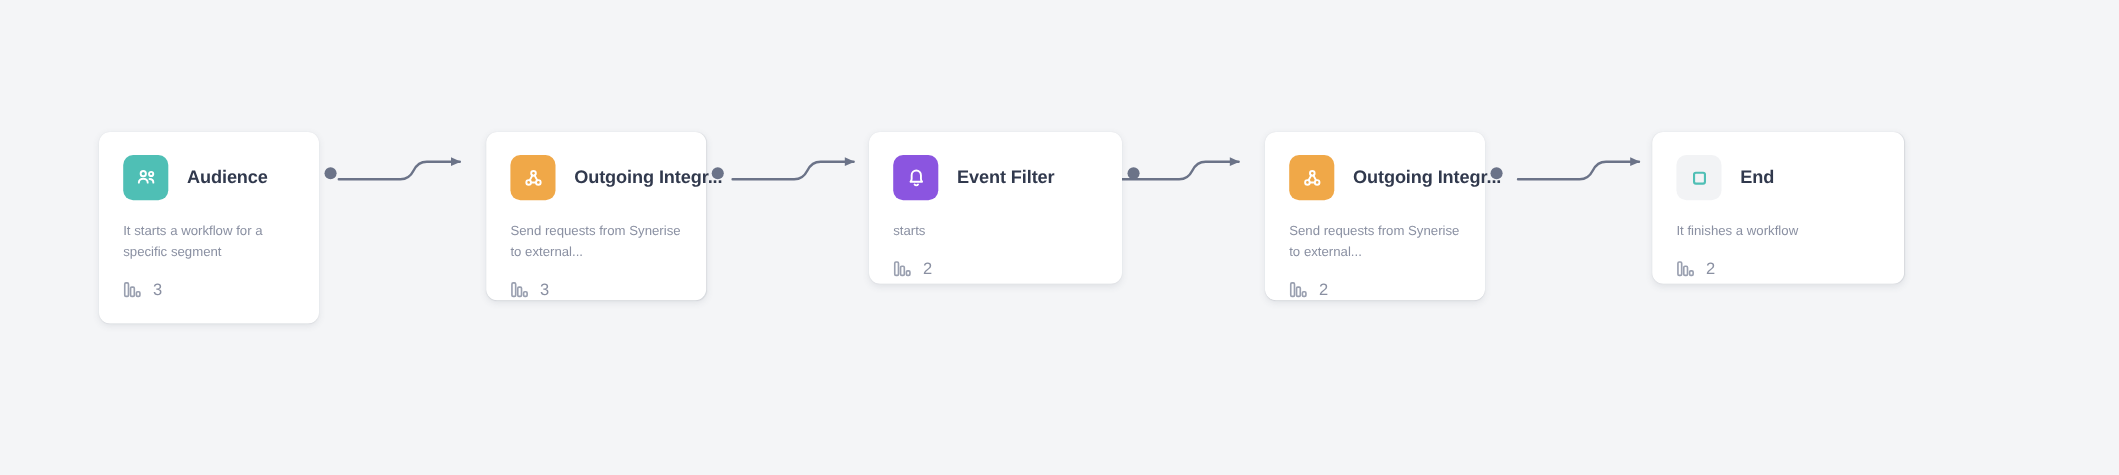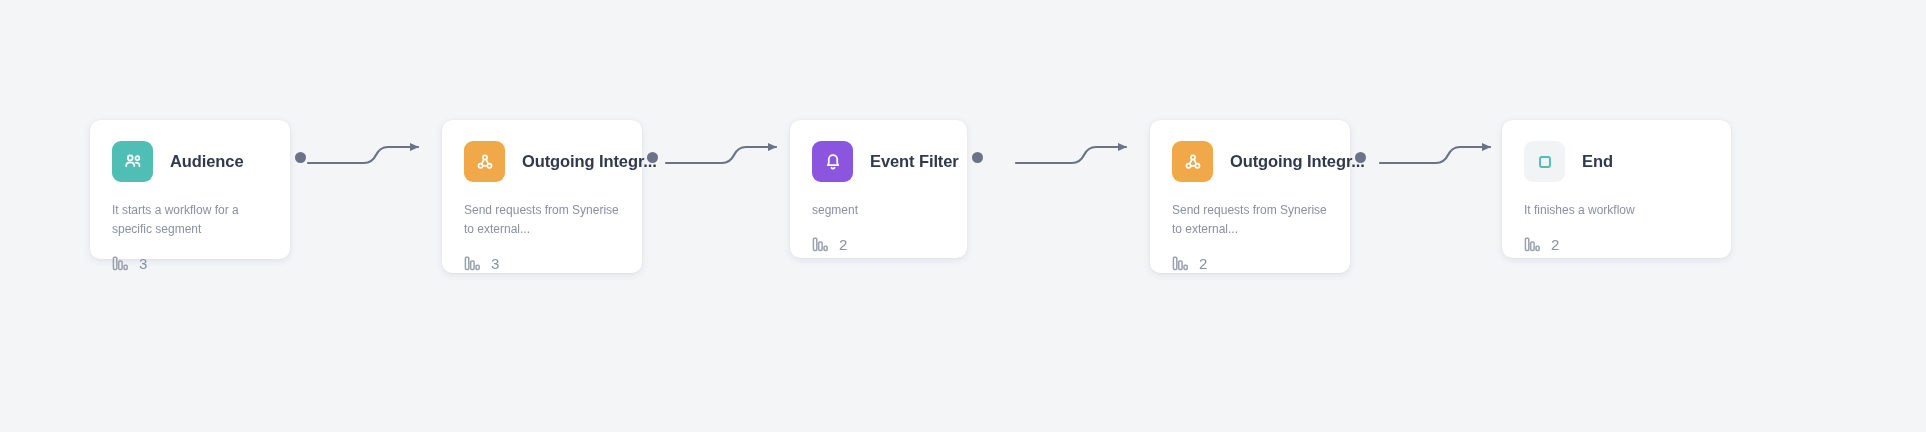--- a/index.html
+++ b/index.html
@@ -94,21 +94,21 @@
   <svg class="connector" style="left:1014px; top:136px;" width="126" height="36" viewBox="0 0 126 36">
     <path d="M 2 27 L 58 27 Q 66 27 70 19 Q 74 11 82 11 L 112 11" fill="none" stroke="#6b7388" stroke-width="2.2" stroke-linecap="round"></path>
     <path d="M 113 11 L 104 7 L 104 15 Z" fill="#6b7388"></path>
   </svg>
 
   <svg class="connector" style="left:1378px; top:136px;" width="126" height="36" viewBox="0 0 126 36">
     <path d="M 2 27 L 58 27 Q 66 27 70 19 Q 74 11 82 11 L 112 11" fill="none" stroke="#6b7388" stroke-width="2.2" stroke-linecap="round"></path>
     <path d="M 113 11 L 104 7 L 104 15 Z" fill="#6b7388"></path>
   </svg>
 
-  <div class="node-card" style="left:90px; top:120px; width:200px; height:139px;">
+  <div class="node-card" style="left:90px; top:120px; width:200px; height:174px;">
     <div class="node-head">
       <div class="node-tile" style="background:#4fbfb5;">
         <svg width="22" height="22" viewBox="0 0 24 24" fill="none" stroke="#ffffff" stroke-width="1.9" stroke-linecap="round" stroke-linejoin="round">
           <circle cx="9" cy="7.5" r="2.6"></circle>
           <circle cx="16.8" cy="7.8" r="2.1"></circle>
           <path d="M4.6 16.4c0-2.4 2-3.9 4.4-3.9s4.4 1.5 4.4 3.9"></path>
           <path d="M15.2 12.8c2.1 0 3.8 1.3 3.8 3.6"></path>
         </svg>
       </div>
       <div class="node-title">Audience</div>
@@ -144,31 +144,31 @@
       <svg width="17" height="15" viewBox="0 0 17 15" fill="none" stroke="#9aa0b0" stroke-width="1.5">
         <rect x="1.4" y="1.2" width="3.4" height="12.2" rx="1.1"></rect>
         <rect x="6.7" y="5.0" width="3.4" height="8.4" rx="1.1"></rect>
         <rect x="12.0" y="9.2" width="3.2" height="4.2" rx="1.1"></rect>
       </svg>
       <span class="count-value">3</span>
     </div>
     <div class="port-dot" style="right:-16px; top:32px;"></div>
   </div>
 
-  <div class="node-card" style="left:790px; top:120px; width:177px; height:138px;">
+  <div class="node-card" style="left:790px; top:120px; width:230px; height:138px;">
     <div class="node-head">
       <div class="node-tile" style="background:#8b55e0;">
         <svg width="22" height="22" viewBox="0 0 24 24" fill="none" stroke="#ffffff" stroke-width="1.9" stroke-linecap="round" stroke-linejoin="round">
           <path d="M12 4.4c-2.7 0-4.6 2-4.6 4.6v3.6c0 1.3-.5 2.2-1.1 2.9h11.4c-.6-.7-1.1-1.6-1.1-2.9V9c0-2.6-1.9-4.6-4.6-4.6z"></path>
           <path d="M10.3 18.2c.4.6 1 .9 1.7.9s1.3-.3 1.7-.9"></path>
         </svg>
       </div>
       <div class="node-title">Event Filter</div>
     </div>
-    <div class="node-desc">segment</div>
+    <div class="node-desc">starts</div>
     <div class="node-count">
       <svg width="17" height="15" viewBox="0 0 17 15" fill="none" stroke="#9aa0b0" stroke-width="1.5">
         <rect x="1.4" y="1.2" width="3.4" height="12.2" rx="1.1"></rect>
         <rect x="6.7" y="5.0" width="3.4" height="8.4" rx="1.1"></rect>
         <rect x="12.0" y="9.2" width="3.2" height="4.2" rx="1.1"></rect>
       </svg>
       <span class="count-value">2</span>
     </div>
     <div class="port-dot" style="right:-16px; top:32px;"></div>
   </div>

